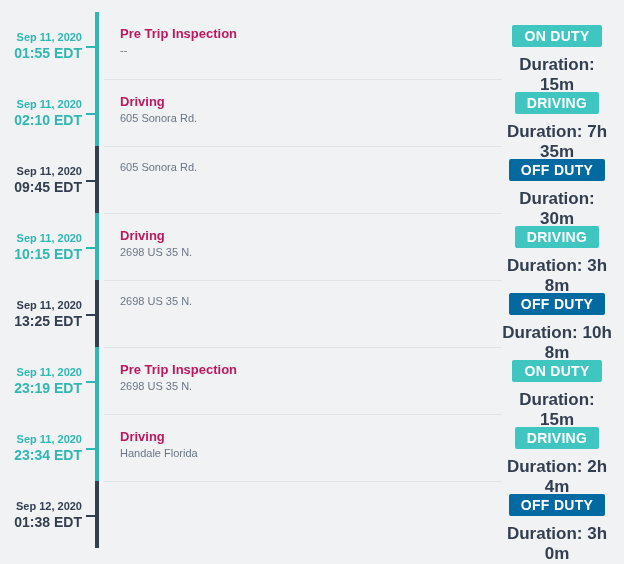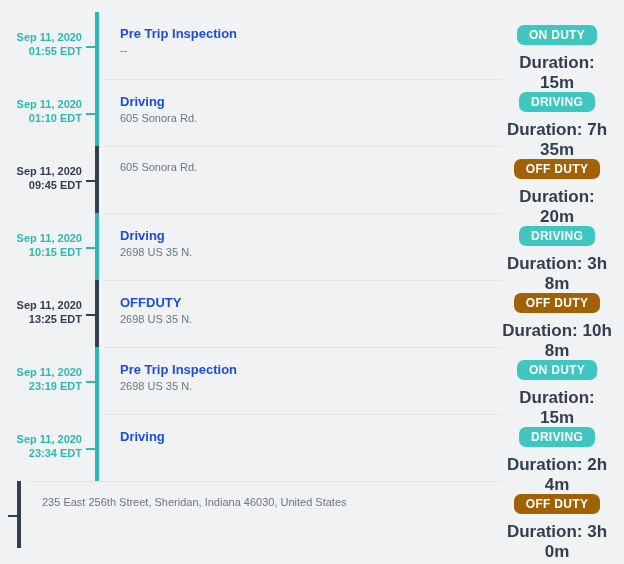--- a/index.html
+++ b/index.html
@@ -28,21 +28,21 @@
       padding-right: 8px;
       padding-top: 18px;
       flex-shrink: 0;
     }
     .time-date {
       font-size: 11px;
       font-weight: 600;
       line-height: 1.3;
     }
     .time-time {
-      font-size: 11px;
+      font-size: 14px;
       font-weight: 600;
       line-height: 1.3;
       text-align: right;
     }
     .time-col.teal .time-date,
     .time-col.teal .time-time {
       color: #2fb8b3;
     }
     .time-col.dark .time-date,
     .time-col.dark .time-time {
@@ -74,51 +74,51 @@
       flex: 1;
       padding: 14px 10px 8px 16px;
       border-top: 1px solid #e0e3e7;
     }
     .event-row:first-child .content-col {
       border-top: none;
     }
     .event-title {
       font-size: 13px;
       font-weight: 600;
-      color: #1d4ed8;
+      color: #be185d;
       margin-bottom: 3px;
     }
     .event-sub {
       font-size: 11px;
       color: #6b7685;
     }
     .status-col {
       width: 110px;
       flex-shrink: 0;
       padding-top: 12px;
       text-align: center;
     }
     .event-row:first-child .status-col,
     .event-row:not(:first-child) .status-col {
       border-top: 1px solid transparent;
     }
     .badge {
       display: inline-block;
       min-width: 76px;
       padding: 3px 12px;
-      border-radius: 7px;
-      font-size: 12px;
+      border-radius: 2px;
+      font-size: 14px;
       font-weight: 700;
       color: #fff;
       letter-spacing: 0.3px;
       margin-bottom: 8px;
     }
     .badge.on-duty { background: #3fc6c0; }
     .badge.driving { background: #3fc6c0; }
-    .badge.off-duty { background: #a16207; }
+    .badge.off-duty { background: #0369a1; }
     .duration {
       font-size: 17px;
       font-weight: 700;
       color: #333e4f;
     }
   </style>
 </head>
 <body>
 
 <div class="timeline">
@@ -133,21 +133,21 @@
       </div>
       <div class="content-col">
         <div class="event-title">Pre Trip Inspection</div>
         <div class="event-sub">--</div>
       </div>
       <div class="status-col"><div class="badge on-duty">ON DUTY</div><div class="duration">Duration: 15m</div></div>
     </div>
     <div class="event-row">
       <div class="time-col teal">
         <div class="time-date">Sep 11, 2020</div>
-        <div class="time-time">01:10 EDT</div>
+        <div class="time-time">02:10 EDT</div>
       </div>
       <div class="line-col">
         <div class="line-segment teal"></div>
         <div class="tick teal"></div>
       </div>
       <div class="content-col">
         <div class="event-title">Driving</div>
         <div class="event-sub">605 Sonora Rd.</div>
       </div>
       <div class="status-col"><div class="badge driving">DRIVING</div><div class="duration">Duration: 7h 35m</div></div>
@@ -157,21 +157,21 @@
         <div class="time-date">Sep 11, 2020</div>
         <div class="time-time">09:45 EDT</div>
       </div>
       <div class="line-col">
         <div class="line-segment dark"></div>
         <div class="tick dark"></div>
       </div>
       <div class="content-col">
         <div class="event-sub">605 Sonora Rd.</div>
       </div>
-      <div class="status-col"><div class="badge off-duty">OFF DUTY</div><div class="duration">Duration: 20m</div></div>
+      <div class="status-col"><div class="badge off-duty">OFF DUTY</div><div class="duration">Duration: 30m</div></div>
     </div>
     <div class="event-row">
       <div class="time-col teal">
         <div class="time-date">Sep 11, 2020</div>
         <div class="time-time">10:15 EDT</div>
       </div>
       <div class="line-col">
         <div class="line-segment teal"></div>
         <div class="tick teal"></div>
       </div>
@@ -184,21 +184,20 @@
     <div class="event-row">
       <div class="time-col dark">
         <div class="time-date">Sep 11, 2020</div>
         <div class="time-time">13:25 EDT</div>
       </div>
       <div class="line-col">
         <div class="line-segment dark"></div>
         <div class="tick dark"></div>
       </div>
       <div class="content-col">
-        <div class="event-title">OFFDUTY</div>
         <div class="event-sub">2698 US 35 N.</div>
       </div>
       <div class="status-col"><div class="badge off-duty">OFF DUTY</div><div class="duration">Duration: 10h 8m</div></div>
     </div>
     <div class="event-row">
       <div class="time-col teal">
         <div class="time-date">Sep 11, 2020</div>
         <div class="time-time">23:19 EDT</div>
       </div>
       <div class="line-col">
@@ -215,26 +214,30 @@
       <div class="time-col teal">
         <div class="time-date">Sep 11, 2020</div>
         <div class="time-time">23:34 EDT</div>
       </div>
       <div class="line-col">
         <div class="line-segment teal"></div>
         <div class="tick teal"></div>
       </div>
       <div class="content-col">
         <div class="event-title">Driving</div>
+        <div class="event-sub">Handale Florida</div>
       </div>
       <div class="status-col"><div class="badge driving">DRIVING</div><div class="duration">Duration: 2h 4m</div></div>
     </div>
     <div class="event-row">
+      <div class="time-col dark">
+        <div class="time-date">Sep 12, 2020</div>
+        <div class="time-time">01:38 EDT</div>
+      </div>
       <div class="line-col">
         <div class="line-segment dark"></div>
         <div class="tick dark"></div>
       </div>
       <div class="content-col">
-        <div class="event-sub">235 East 256th Street, Sheridan, Indiana 46030, United States</div>
       </div>
       <div class="status-col"><div class="badge off-duty">OFF DUTY</div><div class="duration">Duration: 3h 0m</div></div>
     </div>
   </div>
 
 </body></html>

